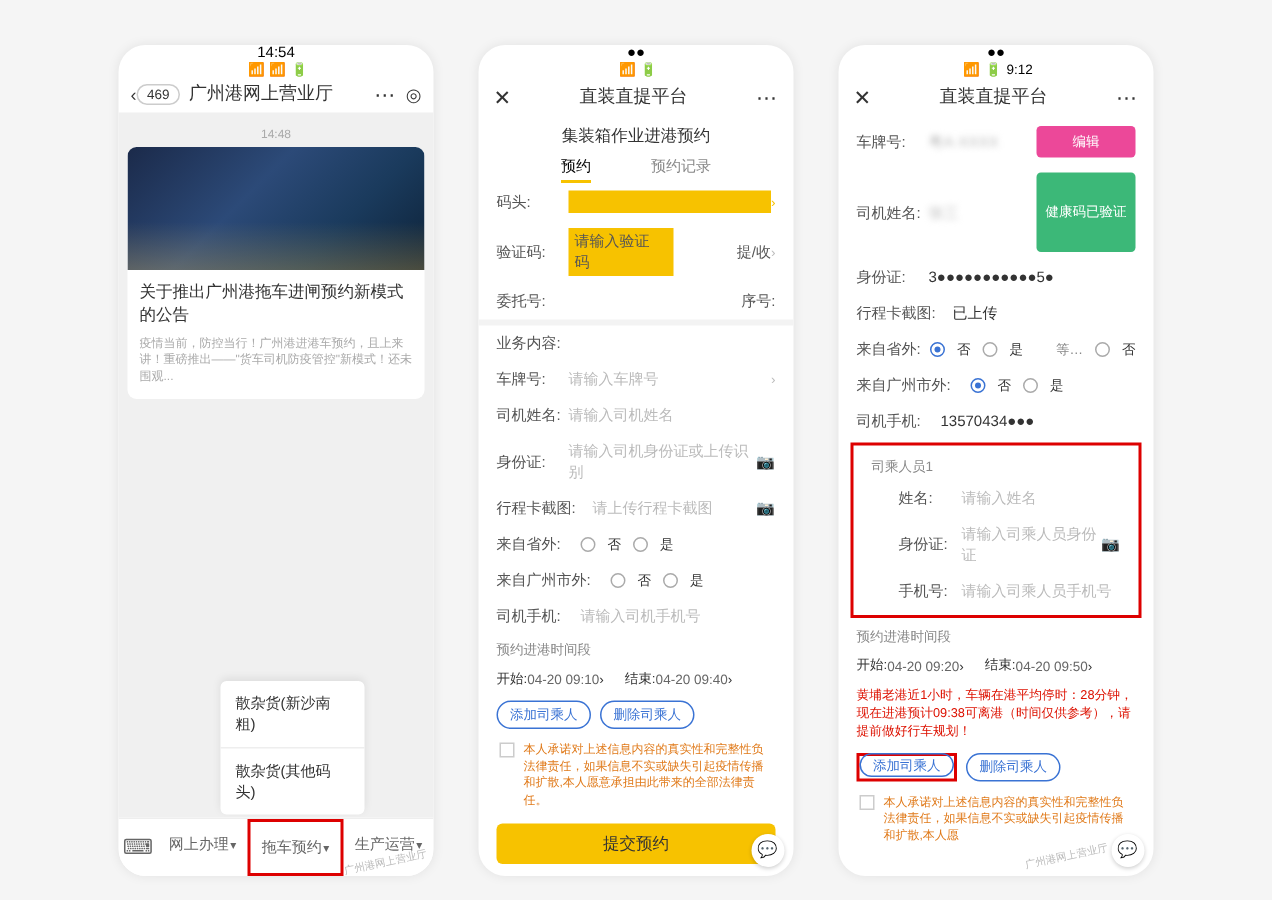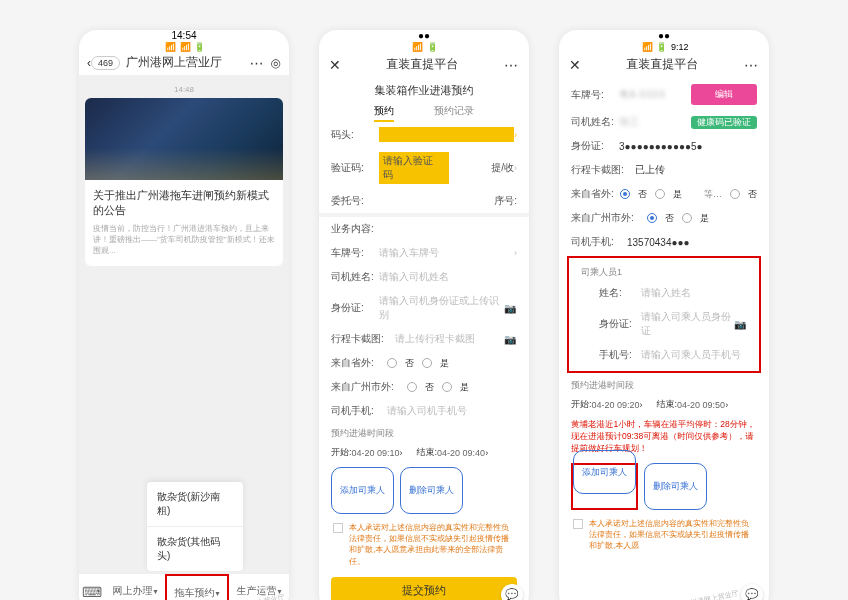--- a/index.html
+++ b/index.html
@@ -145,21 +145,21 @@
   .radio-group { display: flex; gap: 8px; align-items: center; font-size: 9px; }
   .radio { width: 10px; height: 10px; border: 1px solid #aaa; border-radius: 50%; display: inline-block; position: relative; }
   .radio.on { border-color: #3a73d4; }
   .radio.on::after { content: ""; position: absolute; inset: 2px; background: #3a73d4; border-radius: 50%; }
   .section-label { font-size: 9px; color: #888; padding: 4px 12px 2px; }
   .pill-row { display: flex; gap: 6px; padding: 4px 12px; }
   .pill {
     border: 1px solid #3a73d4;
     color: #3a73d4;
     border-radius: 10px;
-    padding: 16px 8px;
+    padding: 2px 8px;
     font-size: 9px;
   }
   .time-row { display: flex; font-size: 9px; padding: 4px 12px; gap: 14px; }
   .time-row .t { display: flex; align-items: center; gap: 0; }
   .time-row .tval { color: #666; }
   .disclaimer { font-size: 8px; color: #e07a1a; padding: 4px 14px; line-height: 1.4; display: flex; gap: 6px; }
   .disclaimer .chk { width: 10px; height: 10px; border: 1px solid #ccc; flex: 0 0 10px; margin-top: 1px; }
   .submit-btn {
     margin: 6px 12px 8px;
     background: #f7c200;
@@ -180,21 +180,21 @@
     color: #4caf50;
     display: flex;
     align-items: center;
     justify-content: center;
   }
   
   .green-btn {
     background: #3cb878;
     color: #fff;
     font-size: 9px;
-    padding: 0 6px;
+    padding: 20px 6px;
     border-radius: 3px;
   }
   .blue-btn {
     background: #ec4899;
     color: #fff;
     font-size: 9px;
     padding: 4px 24px;
     border-radius: 3px;
   }
   .red-frame {

